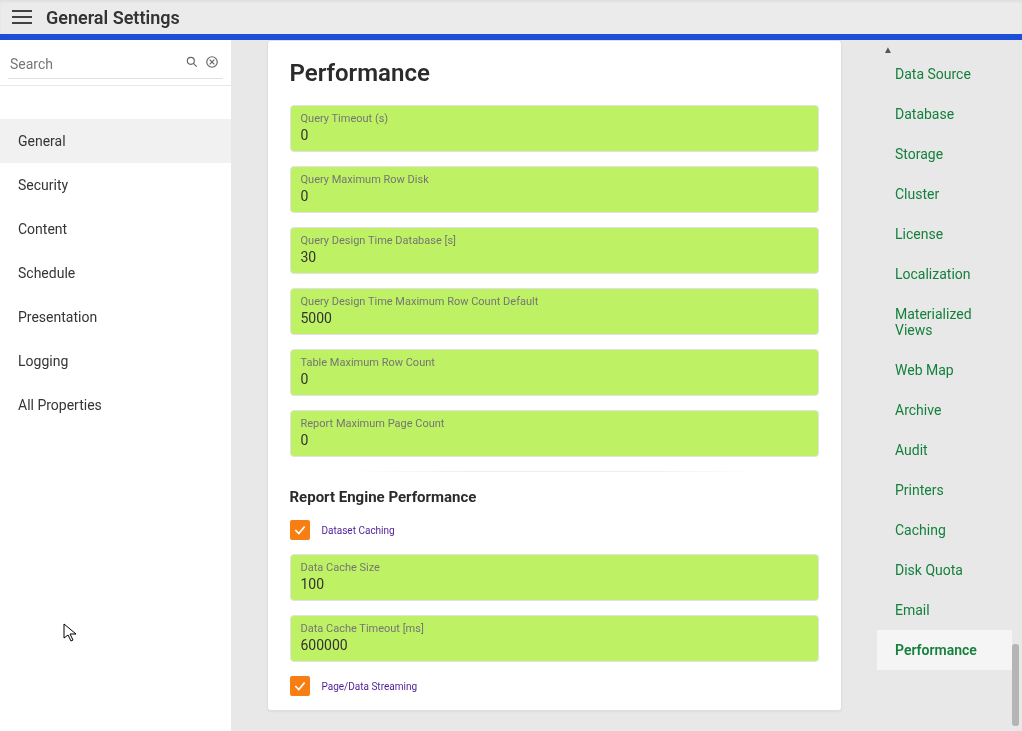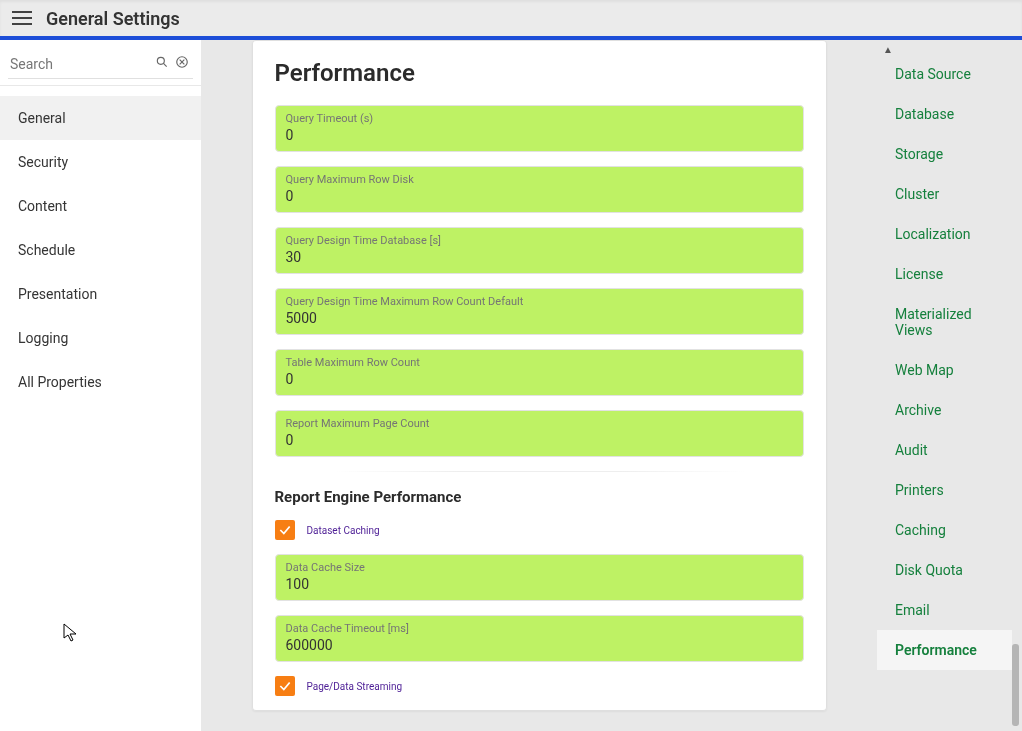--- a/index.html
+++ b/index.html
@@ -1,28 +1,28 @@
 <!DOCTYPE html>
 <html><head>
 <meta charset="utf-8">
 <style>
   * { box-sizing: border-box; margin: 0; padding: 0; font-family: -apple-system, "Segoe UI", Roboto, Arial, sans-serif; }
   body { background: #e8e8e8; width: 1022px; height: 731px; overflow: hidden; }
   .app { display: flex; flex-direction: column; height: 731px; }
 
   
-  .header { height: 40px; background: #ebebeb; border-bottom: 4px solid #1d4ed8; box-shadow: inset 0 2px 3px rgba(0,0,0,0.05); display:flex; align-items:center; padding:0 12px; gap: 14px; }
+  .header { height: 40px; background: #ebebeb; border-bottom: 6px solid #1d4ed8; box-shadow: inset 0 2px 3px rgba(0,0,0,0.05); display:flex; align-items:center; padding:0 12px; gap: 14px; }
   .ham { display:flex; flex-direction:column; gap:4px; cursor:pointer; }
   .ham span { width:20px; height:2px; background:#424242; display:block; }
   .header-title { font-size:18px; font-weight:600; color:#333; }
 
   .body { display:flex; flex:1; min-height:0; }
 
   
-  .sidebar-left { width: 201px; background:#fff; display:flex; flex-direction:column; }
+  .sidebar-left { width: 231px; background:#fff; display:flex; flex-direction:column;gap:23px; }
   .search-row { position:relative; padding: 10px 8px 6px 8px; border-bottom:1px solid #e8e8e8; }
   .search-row input { width:100%; border:none; border-bottom:1px solid #e0e0e0; font-size:14px; padding:6px 40px 6px 2px; outline:none; color:#333; }
   .search-row input::placeholder { color:#777; }
   .search-icons { position:absolute; right:12px; top:14px; display:flex; gap:6px; align-items:center; color:#555; }
   .search-icons svg { width:14px; height:14px; stroke:#666; }
   .tree { padding-top:10px; }
   .tree-item { padding: 14px 18px; font-size:14px; color:#353535; cursor:pointer; }
   .tree-item.selected { background:#f1f1f1; }
 
   
@@ -142,22 +142,22 @@
     </div>
 
     <div class="rail">
       <div class="rail-scroll">
         <div class="rail-arrow-up">▲</div>
         <div class="rail-list" id="rail-list">
             <div class="rail-item">Data Source</div>
             <div class="rail-item">Database</div>
             <div class="rail-item">Storage</div>
             <div class="rail-item">Cluster</div>
+            <div class="rail-item">License</div>
             <div class="rail-item">Localization</div>
-            <div class="rail-item">License</div>
             <div class="rail-item">Materialized Views</div>
             <div class="rail-item">Web Map</div>
             <div class="rail-item">Archive</div>
             <div class="rail-item">Audit</div>
             <div class="rail-item">Printers</div>
             <div class="rail-item">Caching</div>
             <div class="rail-item">Disk Quota</div>
             <div class="rail-item">Email</div>
             <div class="rail-item active">Performance</div>
           </div>

